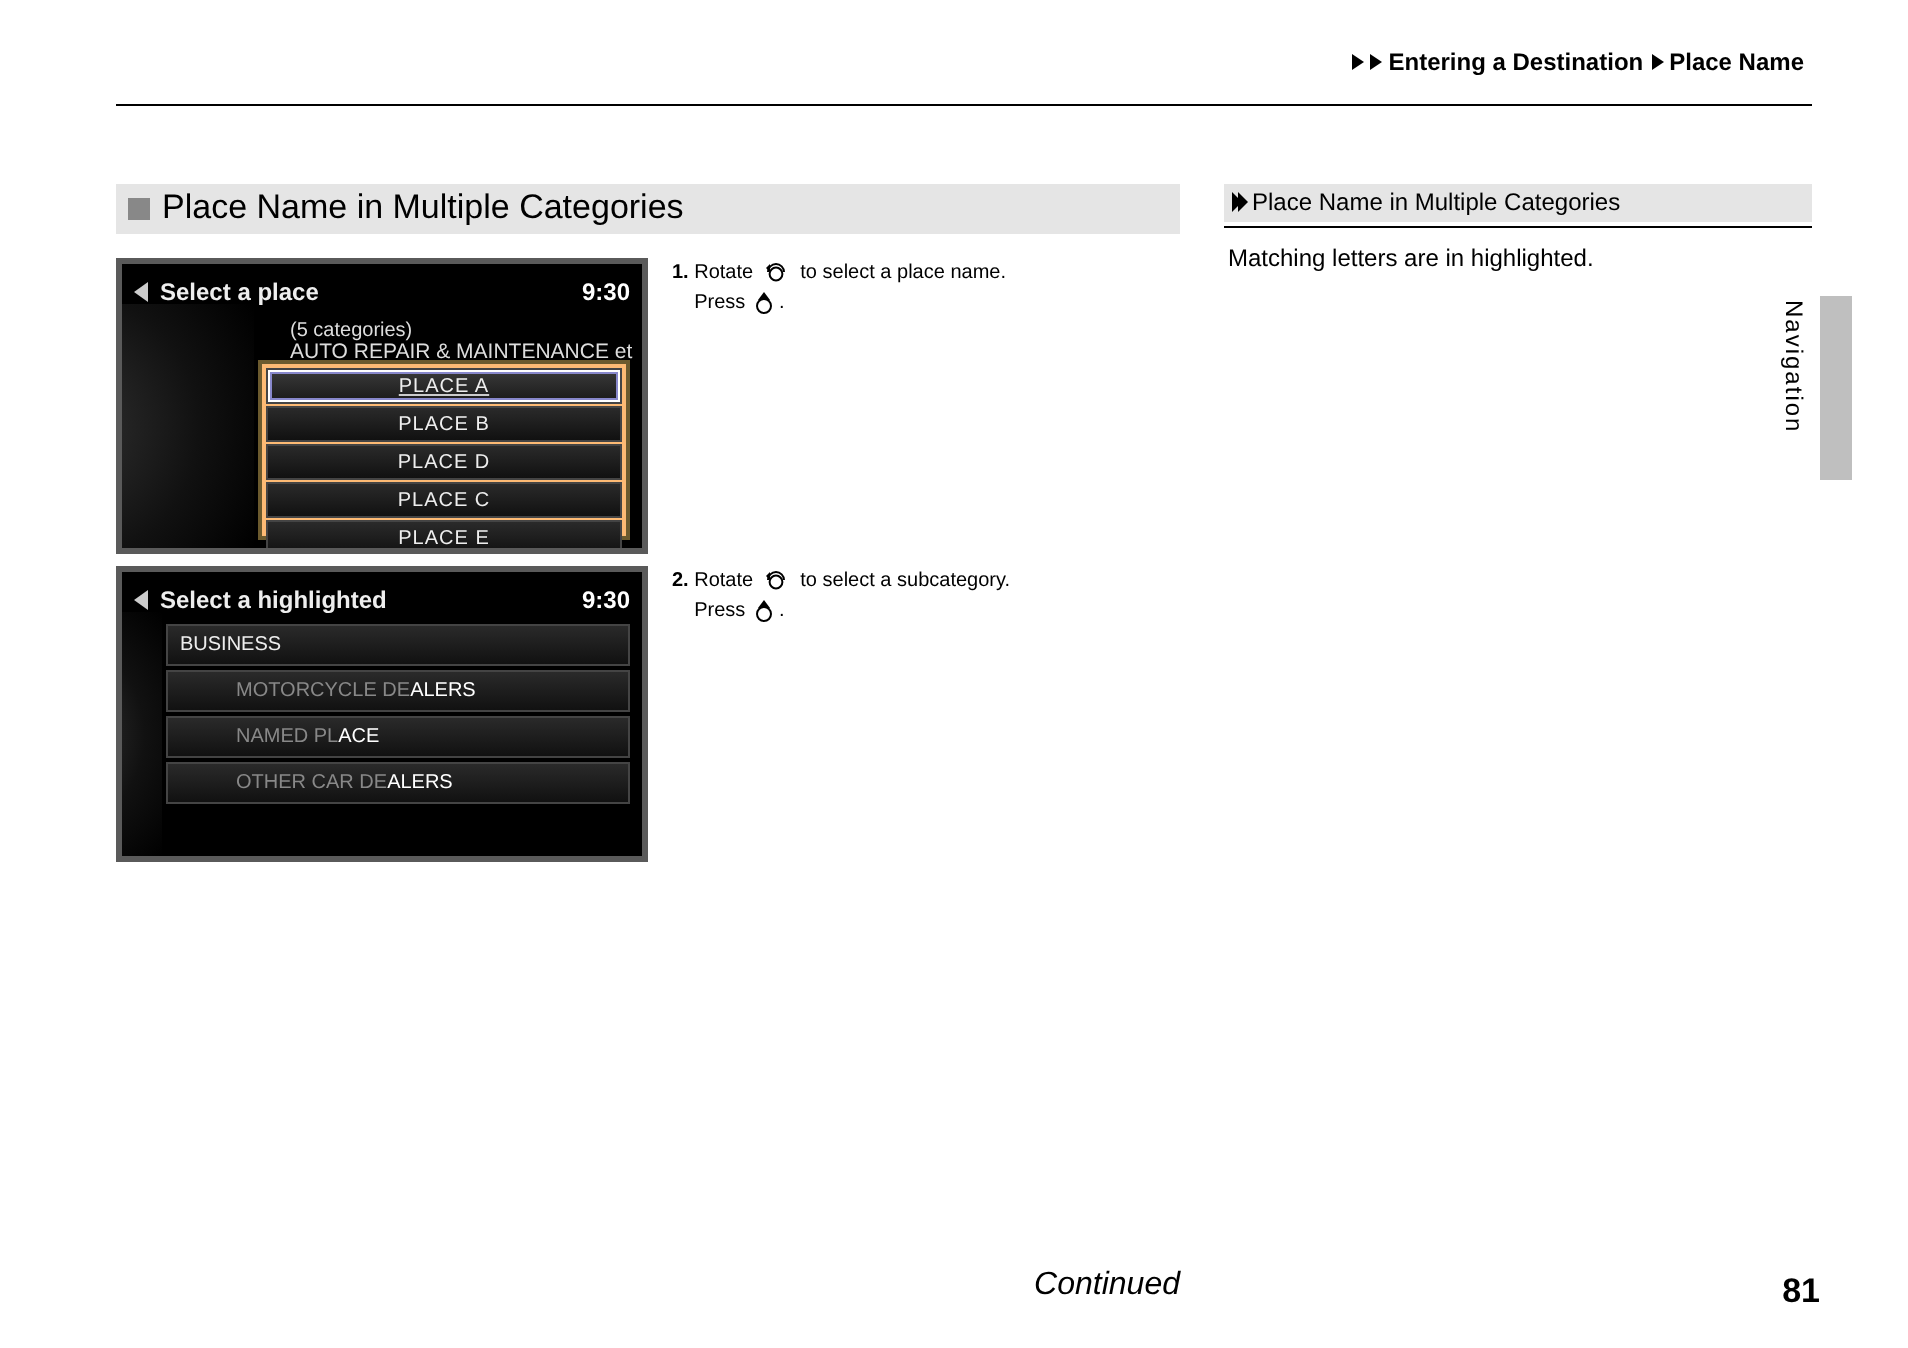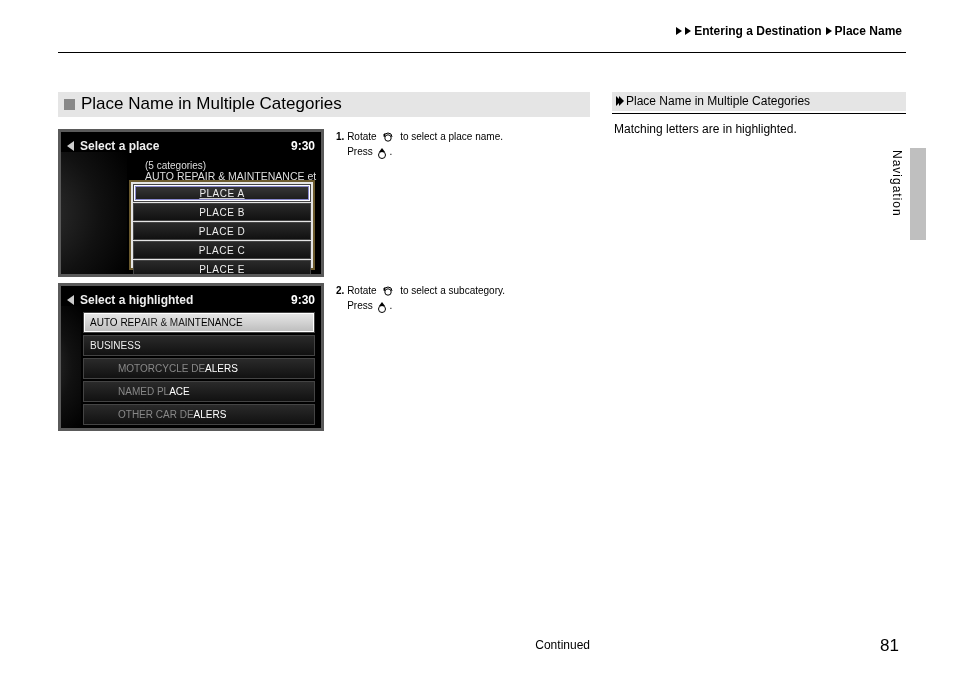--- a/index.html
+++ b/index.html
@@ -139,21 +139,21 @@
     color: #ddd;
     line-height: 1.1;
   }
   .shot1-listwrap {
     position: absolute;
     left: 68px;
     top: 48px;
     right: 6px;
     bottom: 4px;
     border: 2px solid #6b5a2e;
-    background: #e5e5e5;
+    background: #fdba74;
     box-sizing: border-box;
     padding: 2px;
   }
   .shot-row {
     height: 16px;
     background: linear-gradient(#2a2a2a,#111);
     border: 1px solid #444;
     margin-bottom: 1px;
     font-size: 10px;
     display: flex;
@@ -251,28 +251,29 @@
     letter-spacing: 1px;
   }
 
   
   .continued {
     position: absolute;
     left: 58px;
     width: 532px;
     bottom: 22px;
     text-align: right;
-    font-size: 12px;
+    font-style: italic;
+    font-size: 16px;
   }
   .page-num {
     position: absolute;
-    right: 27px;
+    right: 16px;
     bottom: 18px;
     font-size: 17px;
-    font-weight: 400;
+    font-weight: 700;
   }
 </style>
 </head>
 <body>
 <div class="page">
 
   <div class="header-area">
     <div class="breadcrumb">
       <span class="bc-arrow"></span>
       <span class="bc-arrow"></span>
@@ -338,25 +339,20 @@
       <div class="step-row">
 
         <div class="shot shot2">
           <div class="shot-header">
             <span class="back-icon"></span>
             <span class="title">Select a highlighted</span>
             <span class="time">9:30</span>
           </div>
           <div class="shot2-leftslice"></div>
           <div class="shot2-list">
-            <div class="shot2-row sel">
-              <span>AUTO REP</span>
-                <span class="hl">AIR &amp; MA</span>
-                <span>INTENANCE</span>
-            </div>
             <div class="shot2-row">
               <span>BUSINESS</span>
                 <span class="hl"></span>
                 <span class="dim"></span>
             </div>
             <div class="shot2-row">
               <span class="dim">MOTORCYCLE DE</span>
                 <span class="hl">ALERS</span>
                 <span class="dim"></span>
             </div>

